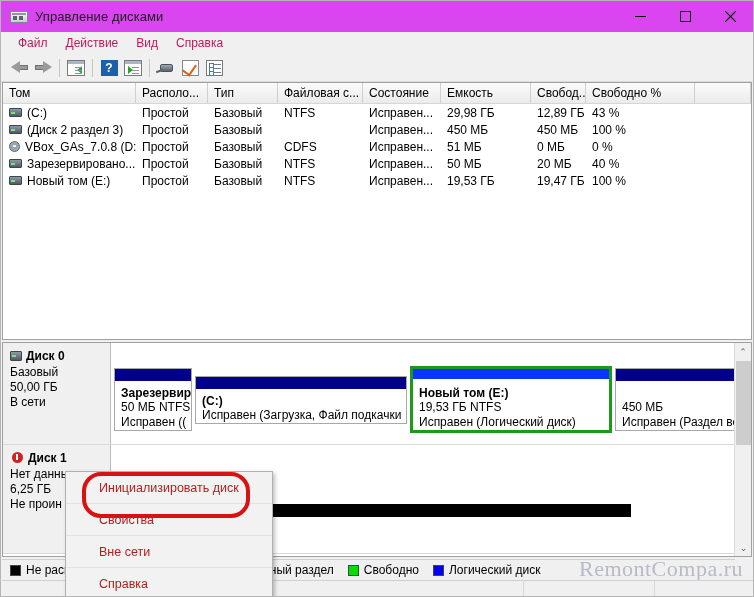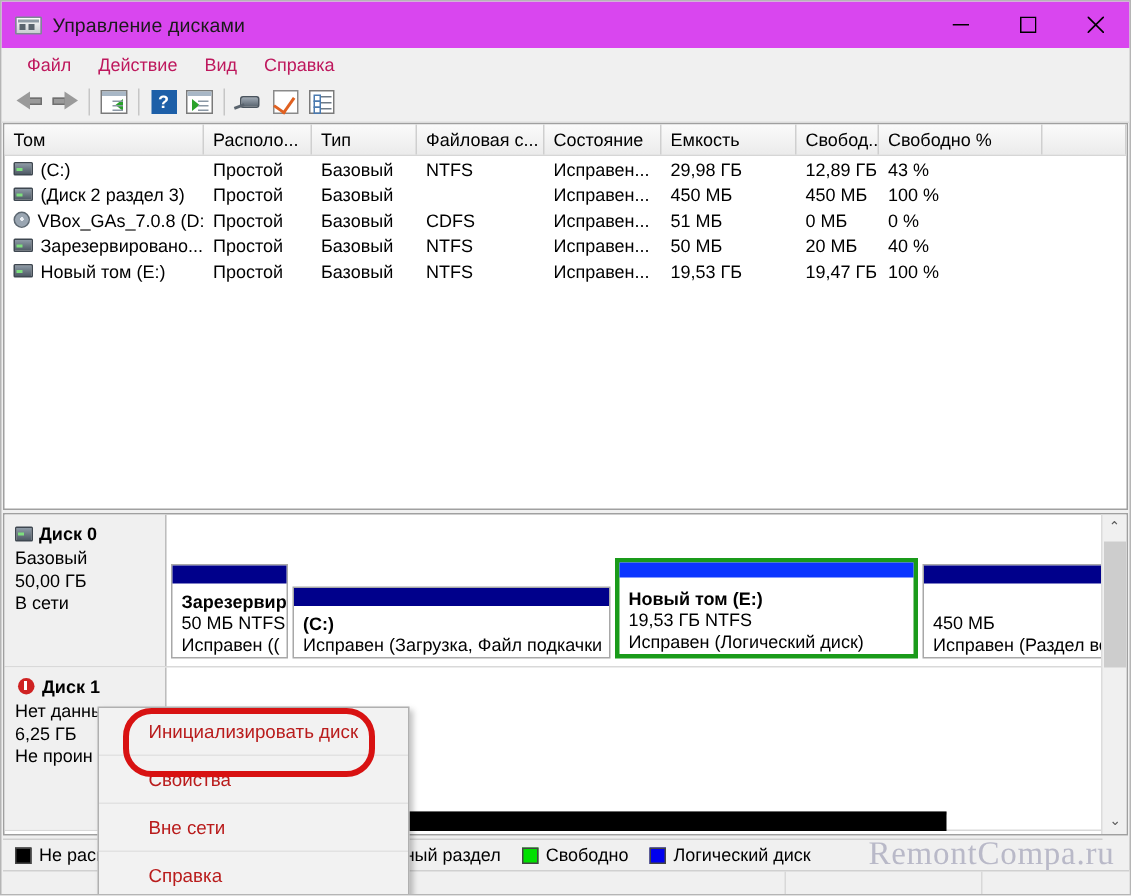--- a/index.html
+++ b/index.html
@@ -69,21 +69,21 @@
   .sb-thumb{position:absolute;left:1px;top:18px;width:15px;height:84px;background:#cdcdcd;}
   .diskrow{display:flex;border-bottom:1px solid #d9d9d9;}
   .diskinfo{width:108px;flex:none;background:#f0f0f0;border-right:1px solid #bdbdbd;padding:6px 0 4px 7px;box-sizing:border-box;}
   .diskinfo .t{font-weight:bold;font-size:12px;display:flex;align-items:center;margin-bottom:2px;text-align:center;}
   .diskinfo .l{font-size:12px;line-height:15px;white-space:nowrap;}
   .diskdot{width:12px;height:10px;margin-right:4px;flex:none;background:linear-gradient(#8d9aa6,#4f5a65);border:1px solid #3e4750;border-radius:1px;position:relative;box-sizing:border-box;}
   .diskdot:after{content:"";position:absolute;left:1px;top:3px;width:4px;height:2px;background:#7ee07e;}
   .diskdot.err{background:none;border:none;width:14px;height:12px;}
   .diskdot.err:after{content:"";position:absolute;left:2px;top:0;width:11px;height:11px;border-radius:50%;background:#cf2222;}
   .diskdot.err:before{content:"";position:absolute;left:6px;top:2px;width:2px;height:6px;background:#fff;z-index:2;}
-  .parts{flex:1;display:flex;padding:17px 0 5px 3px;gap:3px;align-items:flex-end;position:relative;}
+  .parts{flex:1;display:flex;padding:17px 0 5px 3px;gap:3px;align-items:center;position:relative;}
   .part{position:relative;background:#fff;border:1px solid #a8a8a8;box-sizing:border-box;padding:5px 6px 0 6px;overflow:hidden;}
   .part .cap{position:absolute;left:-1px;right:-1px;top:-1px;height:13px;}
   .part .pt{margin-top:12px;font-weight:bold;font-size:12px;white-space:nowrap;}
   .part .pl{font-size:12px;line-height:15px;white-space:nowrap;}
   .part.sel{border:3px solid #1a9b1a;}
   .part.sel .cap{left:-3px;right:-3px;top:-3px;}
   .unalloc{flex:1;border:1px solid #a8a8a8;background:#fff;margin:5px 0;position:relative;box-sizing:border-box;}
   .unalloc .cap{position:absolute;left:-1px;right:-1px;top:-1px;height:13px;background:#000;}
 
   

